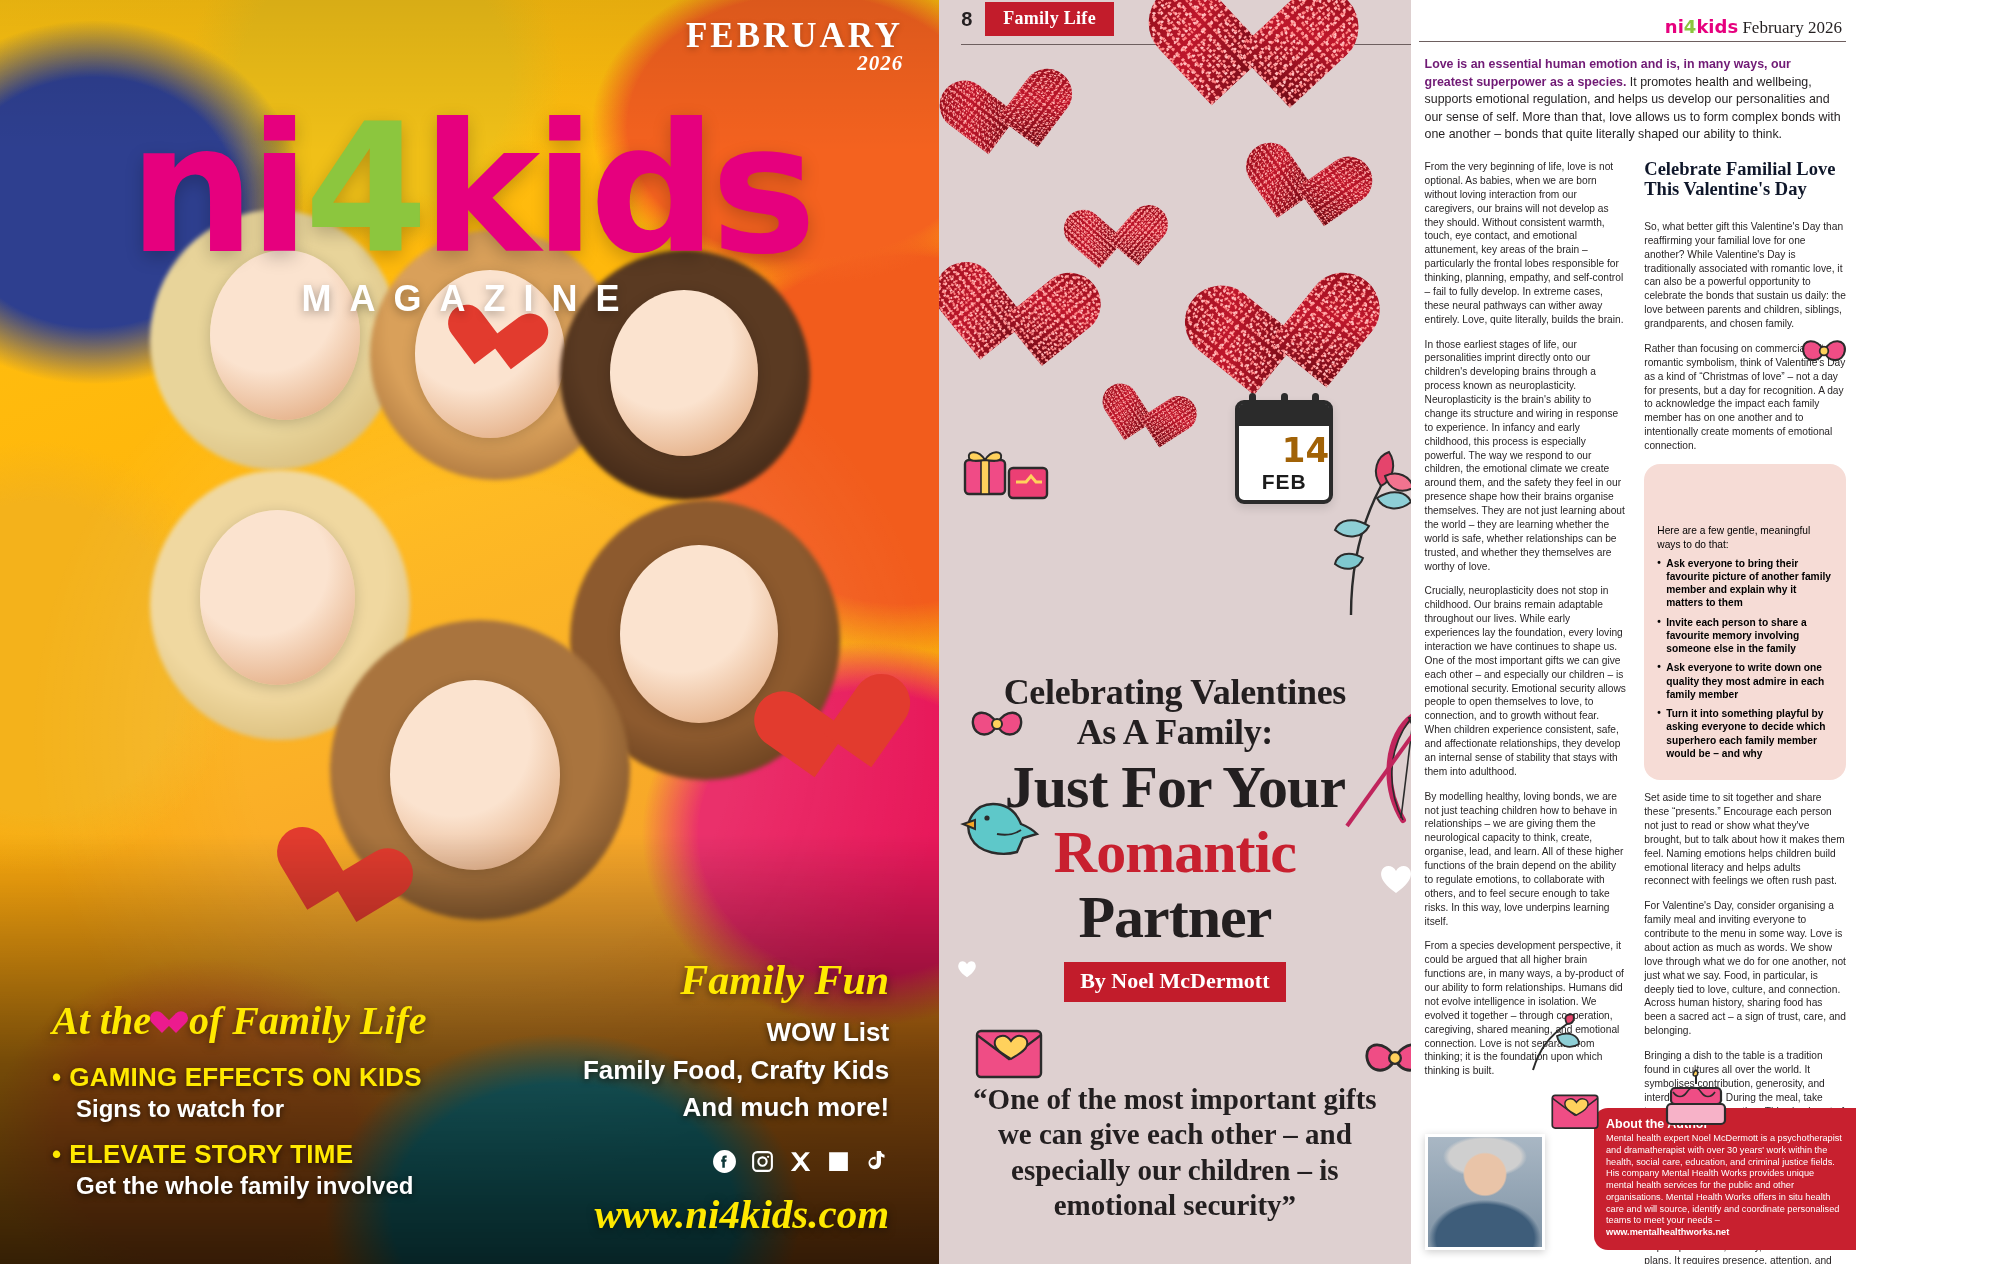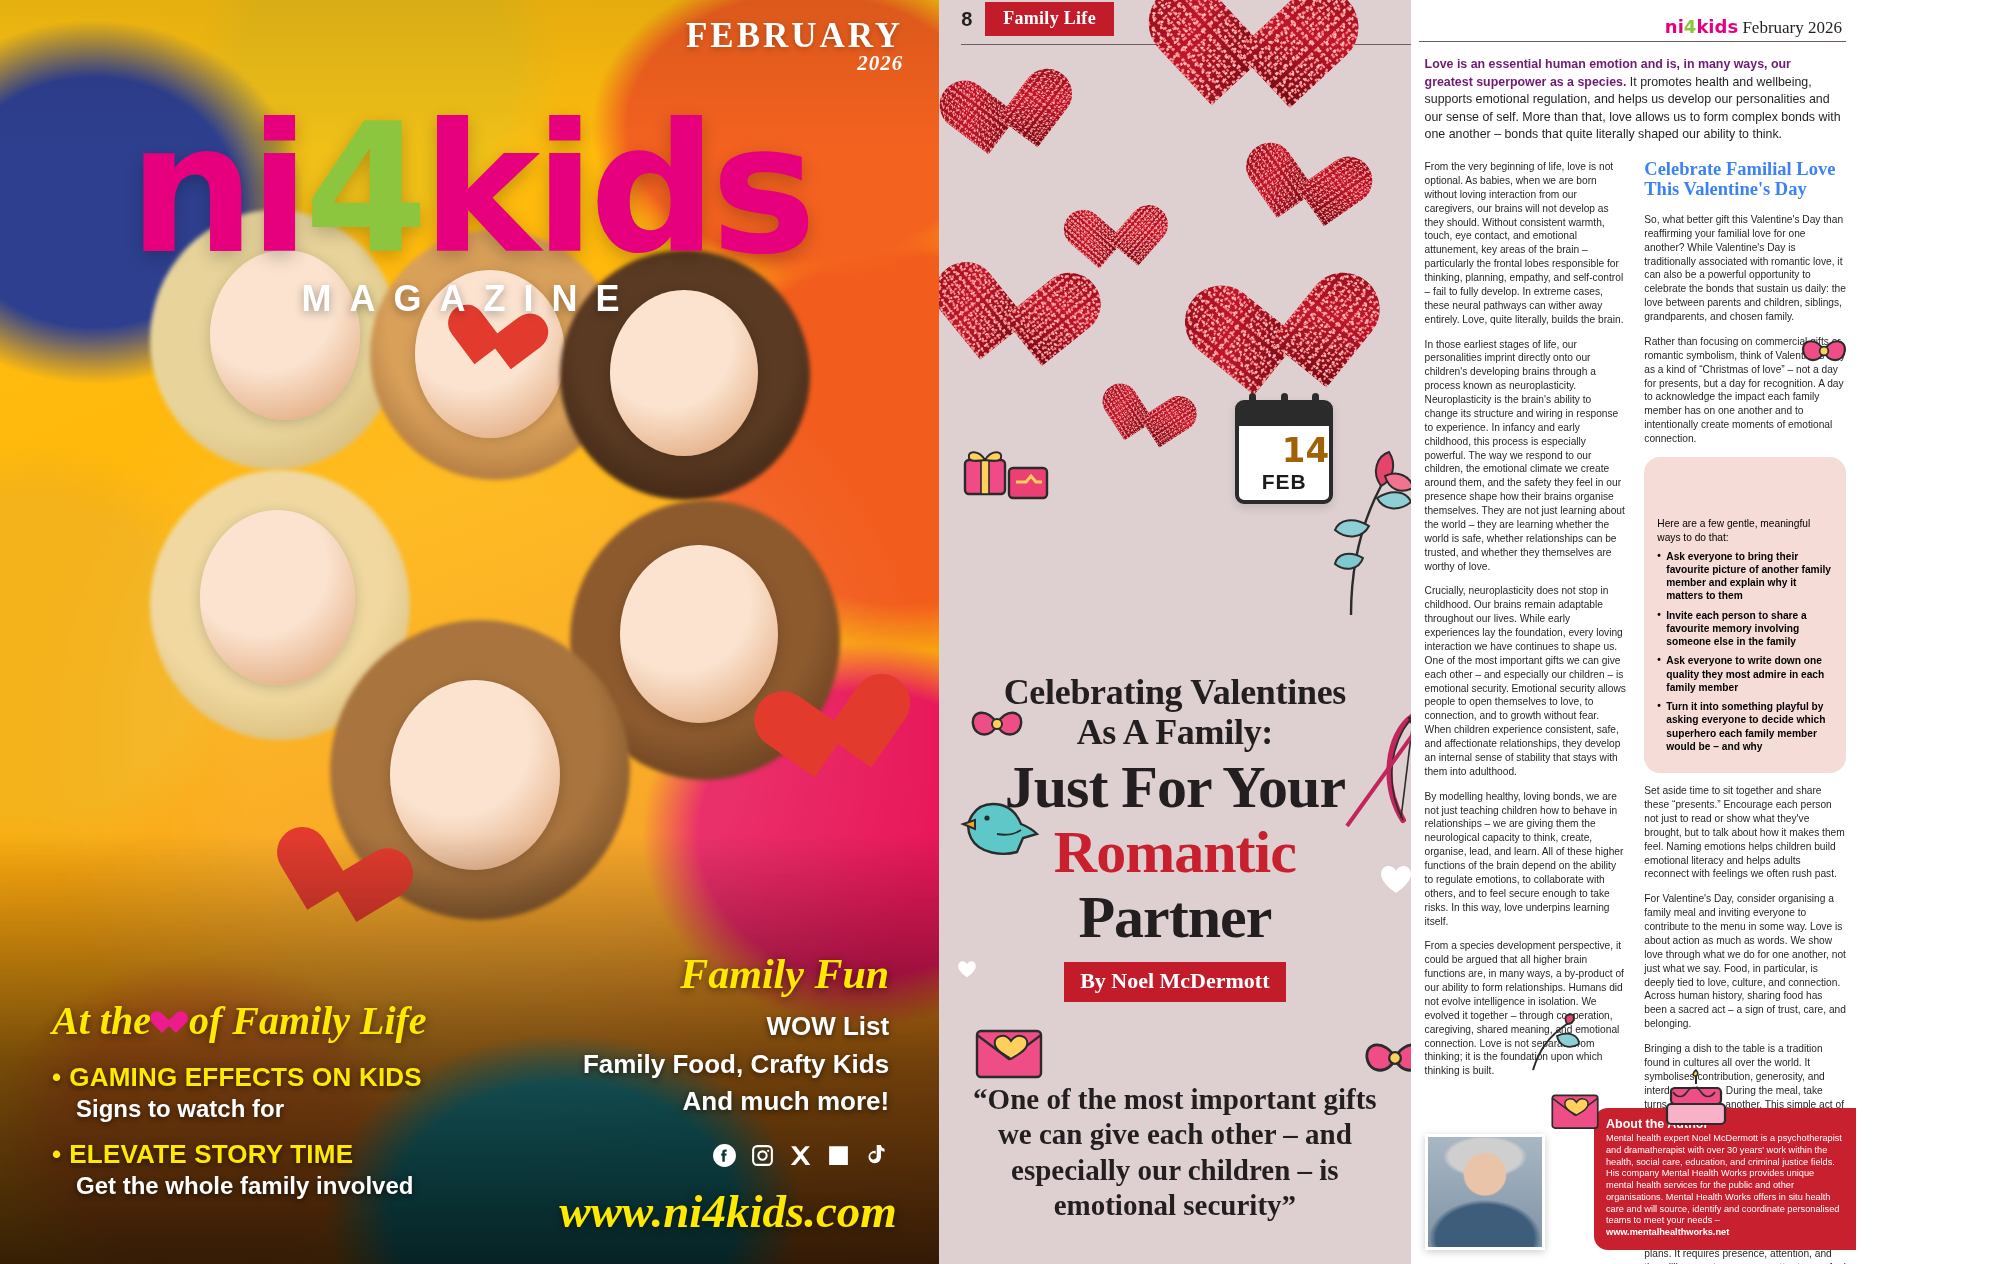--- a/index.html
+++ b/index.html
@@ -77,21 +77,21 @@
 
   .funblock{ position:absolute; right:50px; bottom:26px; width:330px; text-align:right; z-index:8; }
   .funblock .fun{ font-family:"Liberation Serif", serif; font-style:italic; font-weight:700;
                   font-size:42px; color:#ffe900; text-shadow:0 2px 8px rgba(0,0,0,.5);
                   margin-bottom:10px; }
   .funblock .fl{ color:#fff; font-size:26px; font-weight:700; line-height:1.45;
                  text-shadow:0 2px 6px rgba(0,0,0,.6); }
   .socials{ display:flex; justify-content:flex-end; gap:13px; margin-top:22px; }
   .socials svg{ width:25px; height:25px; fill:#fff; }
   .site{ font-family:"Liberation Serif", serif; font-style:italic; font-weight:700;
-         font-size:47px; color:#ffe900; margin-top:12px; text-shadow:0 2px 8px rgba(0,0,0,.5);}
+         font-size:41px; color:#ffe900; margin-top:12px; text-shadow:0 2px 8px rgba(0,0,0,.5);}
 
   
   .feature{ position:relative; width:508px; height:1264px; background:#ded0d0; overflow:hidden; }
   .feature .topbar{ position:absolute; left:0; right:0; top:0; height:44px; background:#ded0d0; }
   .pagenum{ position:absolute; left:22px; top:8px; font-size:20px; font-weight:700; color:#231f20; }
   .sectag{ position:absolute; left:46px; top:2px; background:#c21c2b; color:#fff;
            font-family:"Liberation Serif", serif; font-weight:700; font-size:18px;
            padding:6px 18px 7px; letter-spacing:.3px; }
   .hrule{ position:absolute; left:22px; right:0; top:44px; height:1px; background:#6d5f5f; }
 
@@ -143,22 +143,22 @@
   .tp-head .p{ color:#e6007e; } .tp-head .g{ color:#8cc63e; }
   .tp-rule{ position:absolute; left:8px; right:10px; top:41px; height:1px; background:#6d5f5f; }
 
   .lede{ position:absolute; left:14px; right:14px; top:56px; font-size:12.4px; line-height:1.42;
          color:#231f20; text-align:left; }
   .lede b{ color:#701a75; font-weight:800; }
 
   .cols{ position:absolute; left:14px; right:10px; top:160px; display:flex; gap:18px; }
   .col{ width:222px; }
   .col p{ font-size:10.2px; line-height:1.36; color:#231f20; margin-bottom:11px; }
-  .subhead{ color:#3b82f6; font-family:"Liberation Serif", serif; font-weight:700;
-            font-size:18.5px; line-height:1.08; margin-bottom:13px; }
+  .subhead{ color:#0f172a; font-family:"Liberation Serif", serif; font-weight:700;
+            font-size:18.5px; line-height:1.08; margin-bottom:20px; }
 
   .tipbox{ background:#f6dcd6; border-radius:16px; padding:12px 13px 14px; margin:4px 0 11px;
            position:relative; }
   .tipbox .intro{ font-size:10.2px; line-height:1.36; margin-bottom:5px;margin-top:48px; }
   .tipbox ul{ list-style:none; }
   .tipbox li{ font-size:10.2px; line-height:1.3; font-weight:800; margin-bottom:6px;
               padding-left:9px; position:relative; }
   .tipbox li:before{ content:"•"; position:absolute; left:0; top:-1px; }
 
   .authorbox{ position:absolute; right:0; bottom:14px; width:262px; background:#c8202f;

